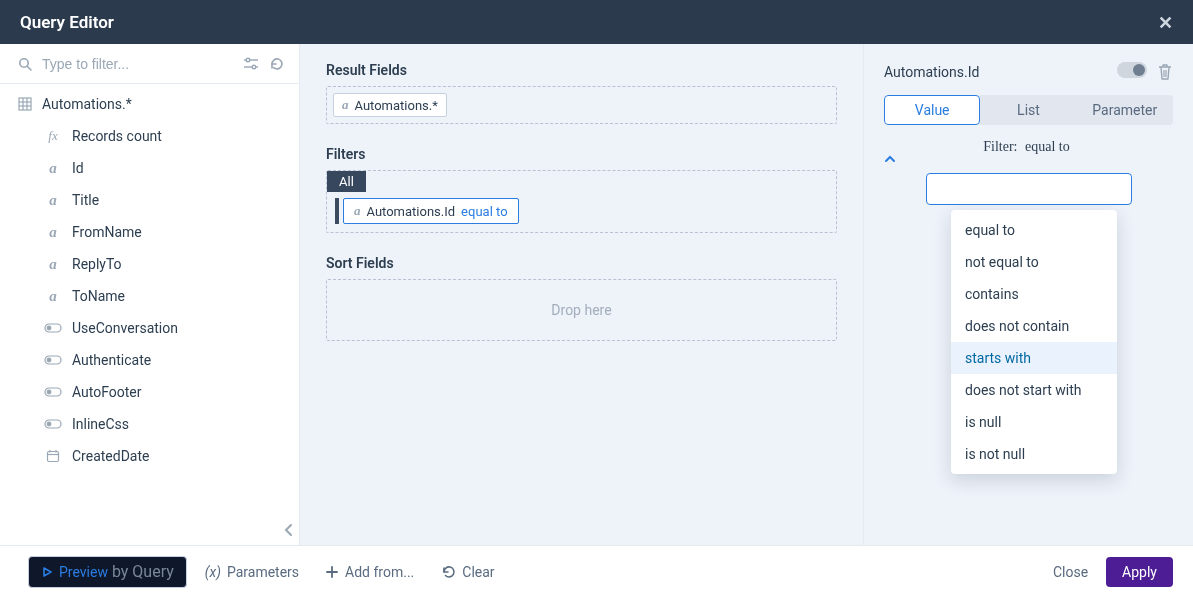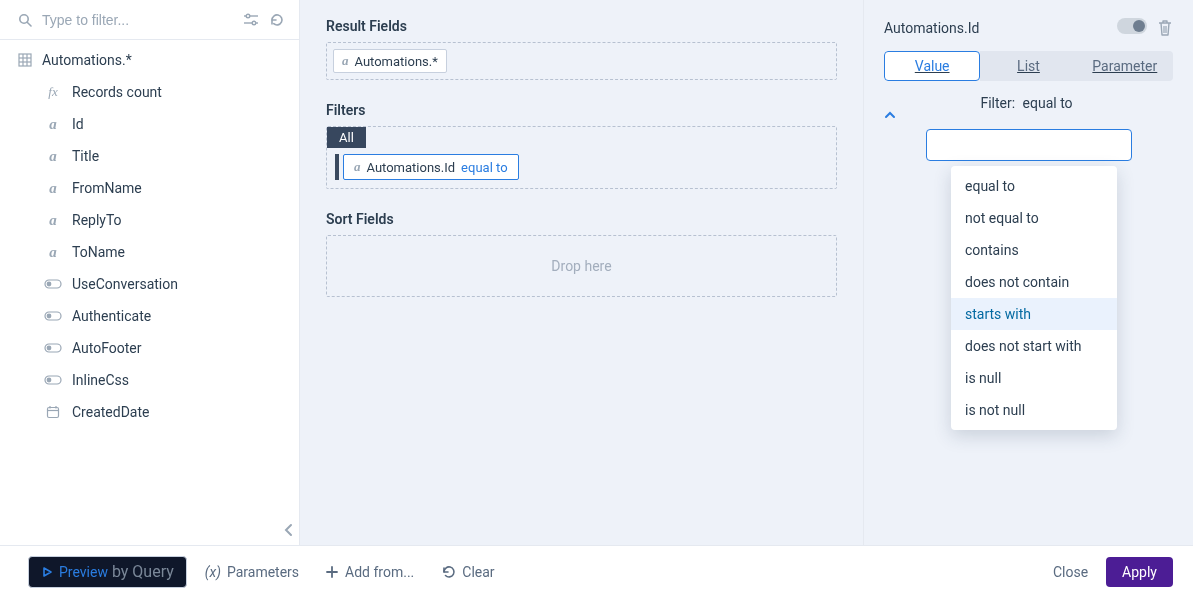--- a/index.html
+++ b/index.html
@@ -44,24 +44,24 @@
   .filter-chip .a-ic { font-style: italic; font-family: Georgia, serif; color: #9aa7b5; margin-right: 6px; font-weight: 600; }
   .filter-chip .op { color: #2a7de1; margin-left: 6px; }
 
   .right { width: 330px; background: #eef2f9; padding: 18px 20px; position: relative; border-left: 1px solid #e5e9f0;}
   .right-head { display: flex; align-items: center; margin-bottom: 14px; }
   .right-head .name { flex: 1; font-size: 14px; color: #2c3e50; }
   .right-head .toggle { margin-right: 10px; }
   .toggle-sw { width: 30px; height: 16px; border-radius: 10px; background: #cfd6de; position: relative; display: inline-block; }
   .toggle-sw::after { content: ""; position: absolute; right: 2px; top: 2px; width: 12px; height: 12px; border-radius: 50%; background: #6f7e90; }
   .trash { color: #9aa7b5; cursor: pointer; }
-  .seg { display: flex; border-radius: 4px; overflow: hidden; margin-bottom: 14px; text-decoration: underline; }
+  .seg { display: flex; border-radius: 4px; overflow: hidden; margin-bottom: 14px; }
   .seg .seg-btn { flex: 1; text-align: center; padding: 6px 0; font-size: 14px; background: #e1e6ef; color: #5a6b80; cursor: pointer; border: 1px solid transparent;}
   .seg .seg-btn.active { background: #fff; color: #2a7de1; border: 1px solid #2a7de1; border-radius: 4px; }
-  .filter-label-row { text-align: center; color: #2c3e50; margin-bottom: 10px; position: relative; }
+  .filter-label-row { text-align: center; color: #2c3e50; margin-bottom: 10px; position: relative; font-family: Liberation Serif, serif; }
   .filter-label-row .chev { color: #2a7de1; margin-left: 4px; cursor: pointer; }
   .value-input { width: 206px; height: 32px; border: 1px solid #2a7de1; border-radius: 4px; background: #fff; margin: 0 auto; display: block; }
 
   .dropdown { position: absolute; top: 166px; right: 76px; width: 166px; background: #fff; border-radius: 4px; box-shadow: 0 6px 18px rgba(40,60,90,0.18); padding: 4px 0; z-index: 50; }
   .dropdown .dd-item { padding: 8px 14px; font-size: 14px; color: #2c3e50; cursor: pointer; }
   .dropdown .dd-item.hover { background: #eaf2fd; color: #0369a1; }
 
   .footer { height: 52px; background: #fff; border-top: 1px solid #e5e9f0; display: flex; align-items: center; padding: 0 20px 0 28px; }
   .footer .btn-outline { height: 32px; border: 1px solid #c7d0de; background: #0f172a; border-radius: 4px; display: inline-flex; align-items: center; padding: 0 12px; color: #2a7de1; cursor: pointer; margin-right: 18px; }
   .footer .btn-outline .sub { color: #7a8798; font-size: 16px; margin-left: 4px; }
@@ -70,20 +70,24 @@
   .footer .spacer { flex: 1; }
   .footer .btn-text { color: #5a6b80; margin-right: 18px; cursor: pointer; }
   .footer .btn-primary { background: #4c1d95; color: #fff; border-radius: 4px; padding: 7px 16px; cursor: pointer; }
 
   svg { display: block; }
 </style>
 </head>
 <body>
 
 <div class="window">
+  <div class="titlebar">
+    <span>Query Editor</span>
+    <span class="close">✕</span>
+  </div>
 
   <div class="body">
 
     <div class="sidebar">
       <div class="sb-filter">
         <span class="search-icon">
           <svg width="14" height="14" viewBox="0 0 14 14">
               <circle cx="6" cy="6" r="4.2" stroke="#9aa7b5" stroke-width="1.6" fill="none"></circle>
               <line x1="9.2" y1="9.2" x2="13" y2="13" stroke="#9aa7b5" stroke-width="1.6" stroke-linecap="round"></line>
             </svg>

